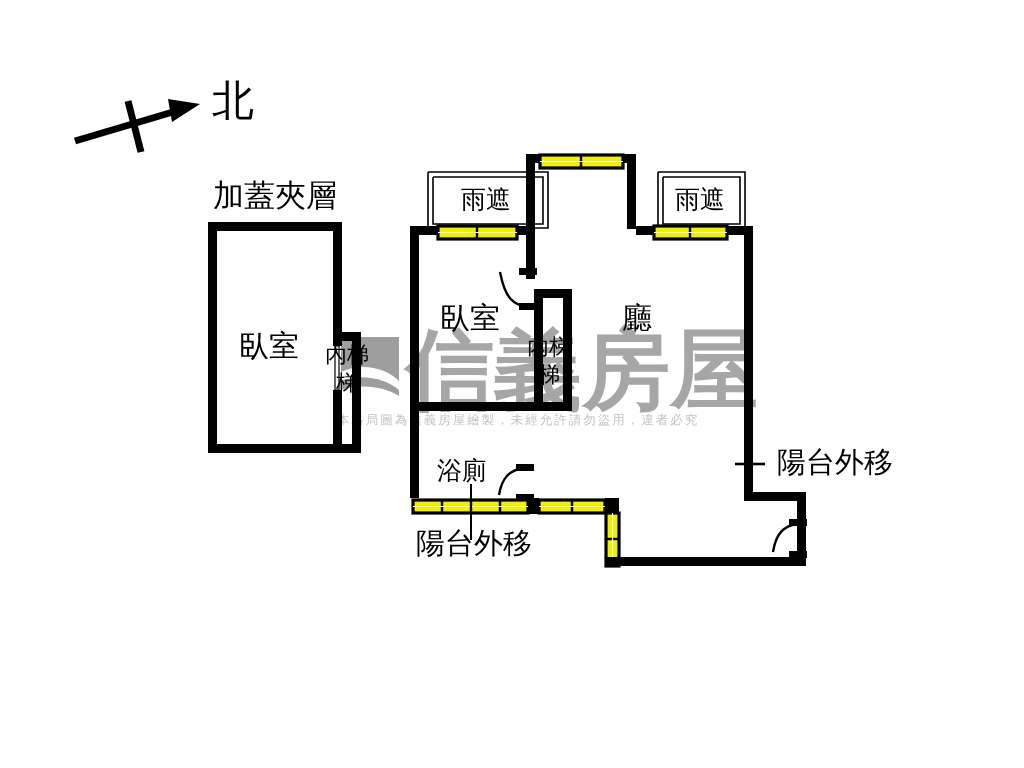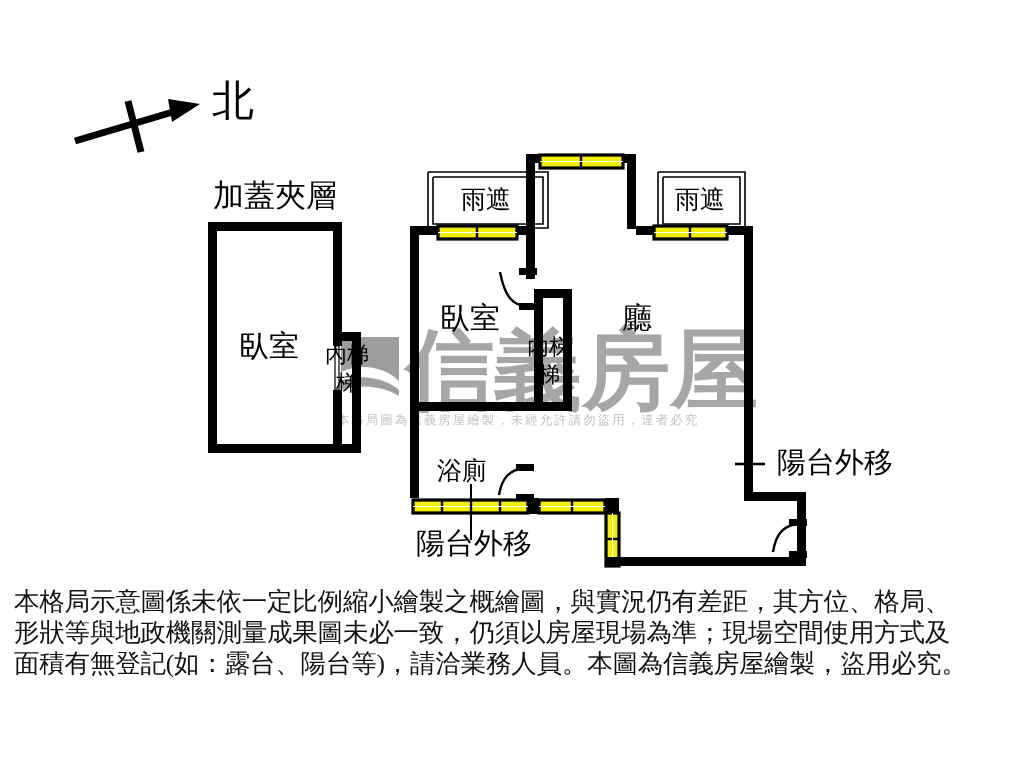--- a/index.html
+++ b/index.html
@@ -228,19 +228,14 @@
       <text class="room-label" x="462" y="473" font-size="25">浴廁</text>
       <line x1="471" y1="484" x2="471" y2="540" stroke="#000" stroke-width="2"></line>
 
       <line x1="735" y1="464" x2="765" y2="464" stroke="#000" stroke-width="2.6"></line>
       <text class="room-label" x="835" y="465" font-size="29">陽台外移</text>
 
       <text class="room-label" x="474" y="546" font-size="29">陽台外移</text>
     </g>
   </svg>
 
-  <div class="disclaimer">
-    <div>本格局示意圖係未依一定比例縮小繪製之概繪圖，與實況仍有差距，其方位、格局、</div>
-    <div>形狀等與地政機關測量成果圖未必一致，仍須以房屋現場為準；現場空間使用方式及</div>
-    <div>面積有無登記(如：露台、陽台等)，請洽業務人員。本圖為信義房屋繪製，盜用必究。</div>
-  </div>
 
 </div>
 
 </body></html>

